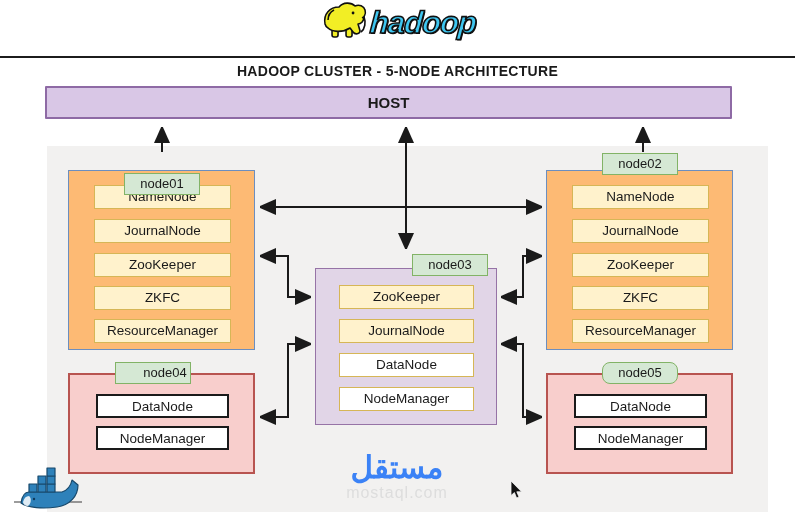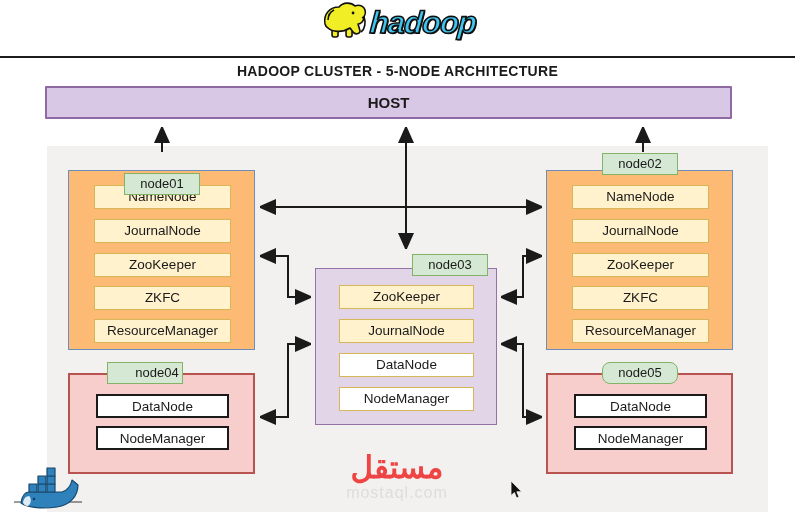--- a/index.html
+++ b/index.html
@@ -36,21 +36,21 @@
   .node-small{background:#f8cecc;border:2px solid #b85450;}
   .node-label{background:#d5e8d4;border:1.5px solid #82b366;width:76px;height:22px;
               text-align:center;font-size:13px;line-height:19px;z-index:5;}
   .svc{height:24px;line-height:21px;text-align:center;font-size:13.5px;}
   .svc-yellow{background:#fff2cc;border:1.5px solid #d6b656;}
   .svc-white-y{background:#ffffff;border:1.5px solid #d6b656;}
   .svc-white-b{background:#ffffff;border:2px solid #1a1a1a;}
 
   
   .watermark{left:322px;top:452px;width:150px;text-align:center;line-height:1.05;}
-  .wm-ar{font-size:31px;font-weight:bold;color:#ef4444;}
+  .wm-ar{font-size:31px;font-weight:bold;color:#3b82f6;}
   .wm-en{font-size:16px;color:#dddddd;letter-spacing:1px;}
 
   .arrows{position:absolute;left:0;top:0;pointer-events:none;}
 </style>
 </head>
 <body>
 
 <div class="logo">
   <span>
     <svg width="48" height="42" viewBox="0 0 48 42">
@@ -94,21 +94,21 @@
 </div>
 
 <div class="abs node-label" style="left:368px;top:254px;margin-left:44px;">node03</div>
 <div class="abs node-mid" style="left:315px;top:268px;width:182px;height:157px;">
   <div class="abs svc svc-yellow" style="left:23px;top:16px;width:135px;">ZooKeeper</div>
   <div class="abs svc svc-yellow" style="left:23px;top:50px;width:135px;">JournalNode</div>
   <div class="abs svc svc-white-y" style="left:23px;top:84px;width:135px;">DataNode</div>
   <div class="abs svc svc-white-y" style="left:23px;top:118px;width:135px;">NodeManager</div>
 </div>
 
-<div class="abs node-label" style="left:107px;top:362px;padding-left:24px;">node04</div>
+<div class="abs node-label" style="left:115px;top:362px;padding-left:24px;">node04</div>
 <div class="abs node-small" style="left:68px;top:373px;width:187px;height:101px;">
   <div class="abs svc svc-white-b" style="left:26px;top:19px;width:133px;">DataNode</div>
   <div class="abs svc svc-white-b" style="left:26px;top:51px;width:133px;">NodeManager</div>
 </div>
 
 <div class="abs node-label" style="left:602px;top:362px;border-radius:8px;">node05</div>
 <div class="abs node-small" style="left:546px;top:373px;width:187px;height:101px;">
   <div class="abs svc svc-white-b" style="left:26px;top:19px;width:133px;">DataNode</div>
   <div class="abs svc svc-white-b" style="left:26px;top:51px;width:133px;">NodeManager</div>
 </div>

